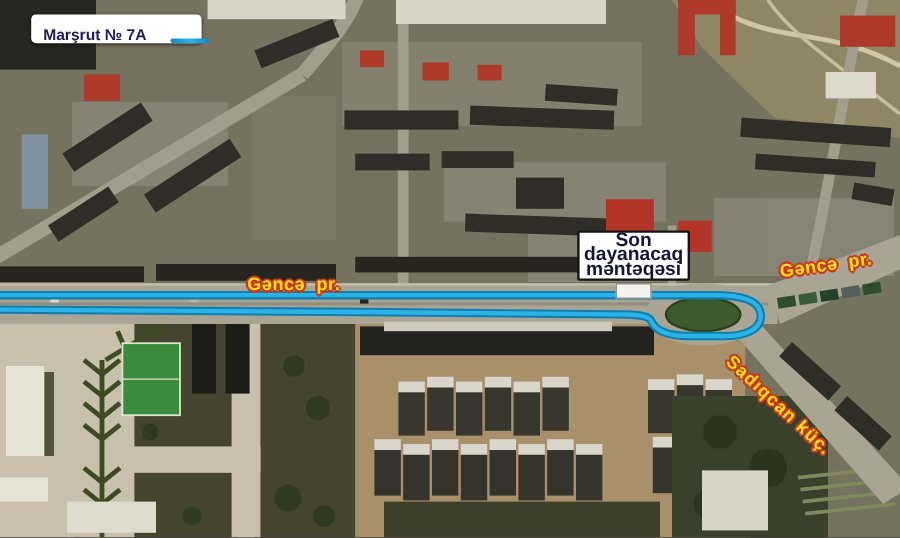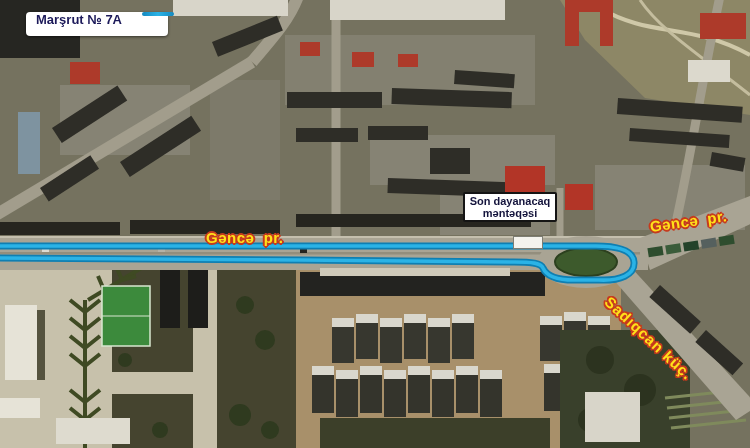--- a/index.html
+++ b/index.html
@@ -8,21 +8,21 @@
     font-family:"Liberation Sans",sans-serif;
     background:#7b7868;
   }
   #basemap{position:absolute;left:0;top:0;}
   .overlay{position:absolute;z-index:5;}
   
   #legend{
     left:26px;top:12px;width:142px;height:24px;
     background:#ffffff;border-radius:4px;
     box-shadow:0 1px 3px rgba(0,0,0,.55);
-    display:flex;align-items:flex-start;gap:20px;
+    display:flex;align-items:flex-end;gap:20px;
     padding:0 10px;box-sizing:border-box;
   }
   #legend .legend-text{
     font-size:13px;font-weight:bold;color:#1c1a5a;white-space:pre;
   }
   #legend .legend-line{
     width:32px;height:4px;border-radius:2px;
     background:linear-gradient(90deg,#1489c0,#2bb3e6,#1489c0);
     flex:0 0 auto;margin-left:auto;
   }
@@ -34,24 +34,24 @@
       -1px -1px 0 #c63b1e, 1px -1px 0 #c63b1e,
       -1px  1px 0 #c63b1e, 1px  1px 0 #c63b1e,
       -2px  0   0 #c63b1e, 2px  0   0 #c63b1e,
        0   -2px 0 #c63b1e, 0    2px 0 #c63b1e;
   }
   #label-genca-left{left:206px;top:229px;}
   #label-genca-right{left:650px;top:218px;transform:rotate(-8deg);transform-origin:0 50%;}
   #label-sadiqcan{left:613px;top:293px;transform:rotate(43deg);transform-origin:0 0;letter-spacing:1px;}
   
   #terminal-label{
-    left:463px;top:192px;width:94px;box-sizing:border-box;
+    left:481px;top:192px;width:94px;box-sizing:border-box;
     background:#ffffff;border:2px solid #141414;border-radius:2px;
     text-align:center;padding:1px 2px;
-    font-size:11px;line-height:12px;font-weight:bold;color:#14143c;
+    font-size:16px;line-height:12px;font-weight:bold;color:#14143c;
   }
   
   #terminal-marker{
     left:513px;top:236px;width:30px;height:13px;
     background:#f4f3ee;border:1px solid #7d7d74;box-sizing:border-box;
     z-index:4;
   }
 </style>
 </head>
 <body>

